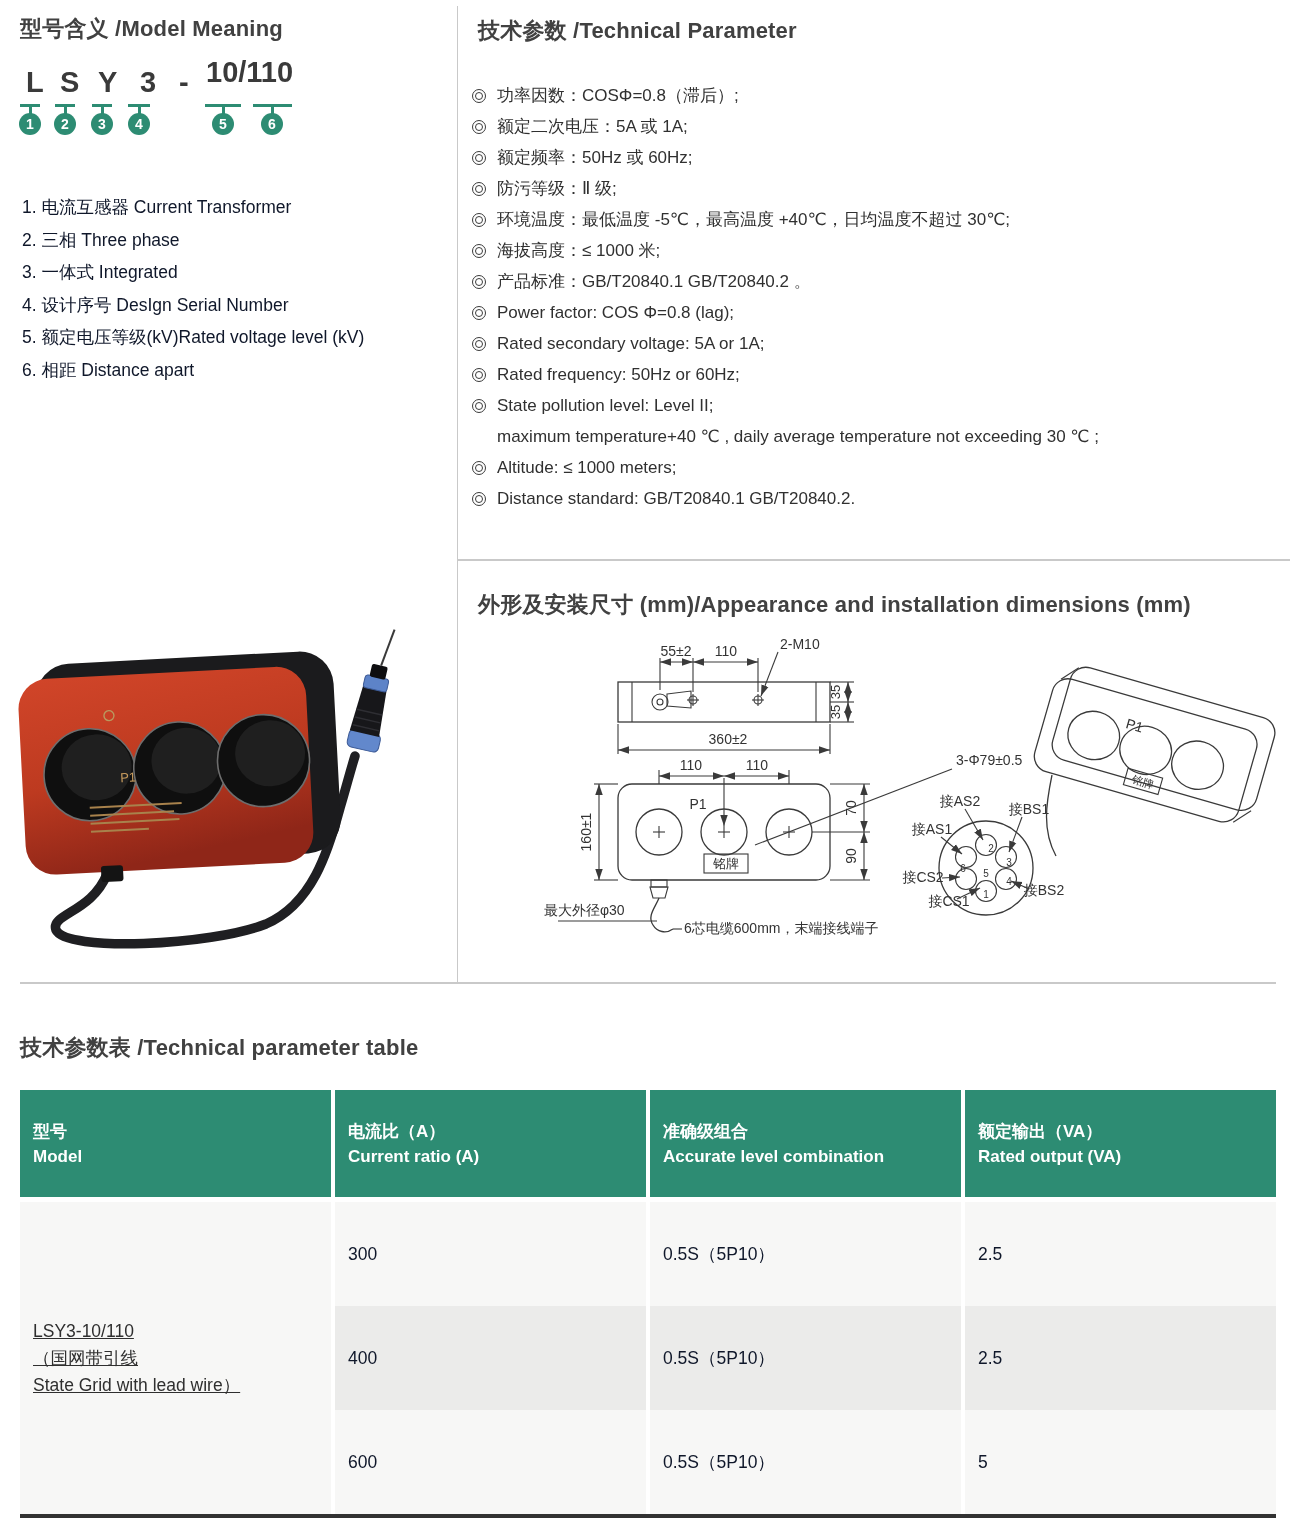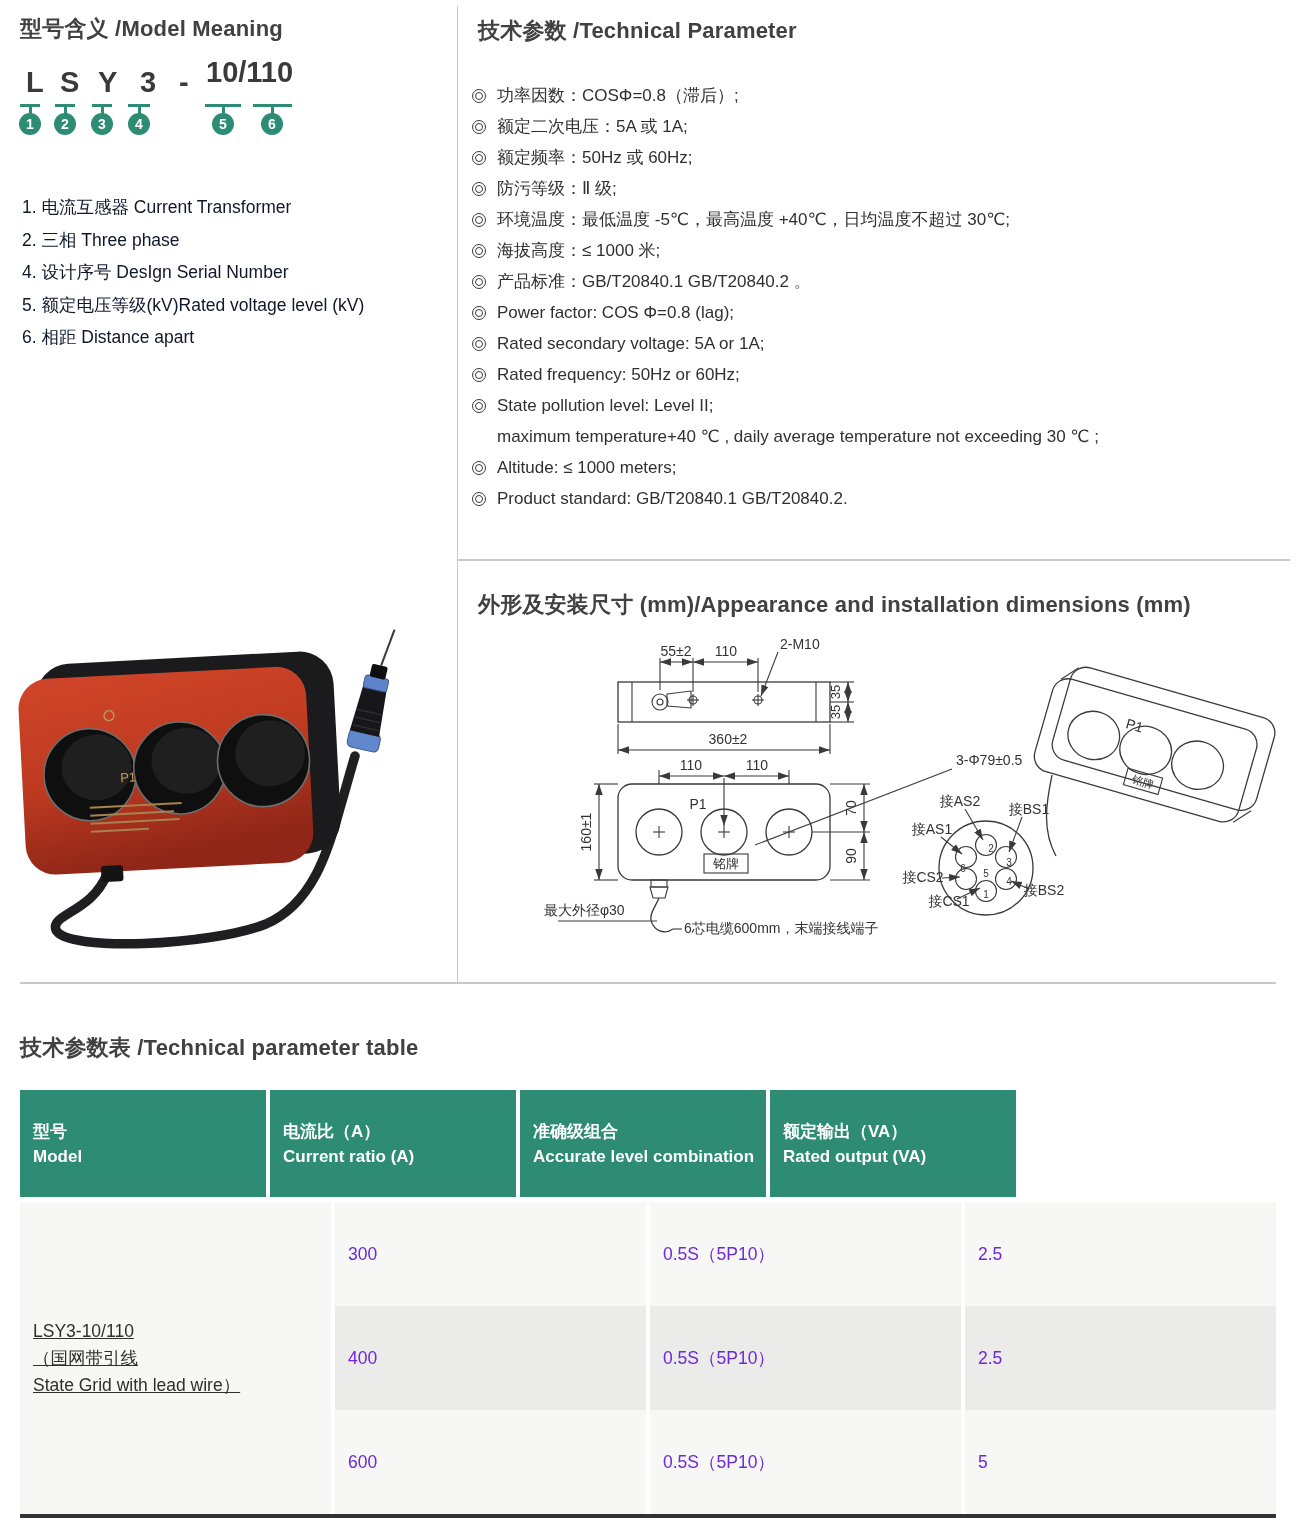--- a/index.html
+++ b/index.html
@@ -22,21 +22,21 @@
   .bullet::after{content:"";position:absolute;inset:2px;border:1.6px solid #3a3a3a;border-radius:50%;}
   .ptext{font-size:17px;color:#303030;}
   .prow.cont .bullet{visibility:hidden;}
   
   .vline{width:1px;background:#c9c9c9;}
   .hline{height:2px;background:#c9c9c9;}
   
   .tgrid{display:grid;grid-template-columns:1fr 1fr 1fr 1fr;column-gap:4px;}
   .th{background:#2d8c73;color:#ffffff;padding-left:13px;display:flex;flex-direction:column;
       justify-content:center;font-size:17px;font-weight:bold;line-height:25px;white-space:nowrap;}
-  .td{padding-left:13px;display:flex;align-items:center;font-size:17.5px;color:#6d28d9;}
+  .td{padding-left:13px;display:flex;align-items:center;font-size:17.5px;color:#0f172a;}
   .r0{background:#f7f7f6;} .r1{background:#ebebea;}
   .model-cell{background:#f7f7f6;display:flex;flex-direction:column;justify-content:center;
               padding-left:13px;font-size:17.5px;line-height:27px;color:#2f2f2f;white-space:nowrap;}
   
   svg{font-family:"Liberation Sans","DejaVu Sans",sans-serif;}
   .dl{stroke:#3a3a3a;stroke-width:1.3;fill:none;}
   .dlt{stroke:#3a3a3a;stroke-width:1.1;fill:none;}
   .dt{font-size:14px;fill:#333333;}
   .dts{font-size:13px;fill:#333333;}
   .mid{text-anchor:middle;}
@@ -77,20 +77,21 @@
   <div class="abs mk-circ" style="left:212px;">5</div>
 
   <div class="abs mk-bar" style="left:253px;width:39px;"></div>
   <div class="abs mk-stem" style="left:271px;"></div>
   <div class="abs mk-circ" style="left:261px;">6</div>
 </div>
 
 <div class="abs mlist" style="left:22px;top:191px;">
   <div>1. 电流互感器 Current Transformer</div>
   <div>2. 三相 Three phase</div>
+  <div>3. 一体式 Integrated</div>
   <div>4. 设计序号 DesIgn Serial Number</div>
   <div>5. 额定电压等级(kV)Rated voltage level (kV)</div>
   <div>6. 相距 Distance apart</div>
 </div>
 
 <svg class="abs" style="left:10px;top:622px;" width="430" height="345" viewBox="0 0 430 345">
   <defs>
     <linearGradient id="redGrad" x1="0" y1="0" x2="0.25" y2="1">
       <stop offset="0" stop-color="#d14529"></stop>
       <stop offset="0.55" stop-color="#bd3a20"></stop>
@@ -184,21 +185,21 @@
   <div class="prow cont">
       <span class="bullet"></span>
       <span class="ptext">maximum temperature+40 ℃ , daily average temperature not exceeding 30 ℃ ;</span>
     </div>
   <div class="prow">
       <span class="bullet"></span>
       <span class="ptext">Altitude: ≤ 1000 meters;</span>
     </div>
   <div class="prow">
       <span class="bullet"></span>
-      <span class="ptext">Product standard: GB/T20840.1 GB/T20840.2.</span>
+      <span class="ptext">Distance standard: GB/T20840.1 GB/T20840.2.</span>
     </div>
 </div>
 
 <div class="abs hline" style="left:458px;top:559px;width:832px;"></div>
 
 <div class="abs sec-title" style="left:478px;top:590px;">外形及安装尺寸 (mm)/Appearance and installation dimensions (mm)</div>
 
 <svg class="abs" style="left:460px;top:628px;" width="840" height="352" viewBox="0 0 840 352">
   <defs>
     <marker id="arr" markerWidth="11" markerHeight="8" refX="10" refY="4" orient="auto-start-reverse">
@@ -326,21 +327,21 @@
       <text x="112" y="83" font-size="11" fill="#333" class="mid">铭牌</text>
     </g>
     <path d="M592,147 C586,176 582,202 596,228" class="dl" stroke-width="6"></path>
   </g>
 </svg>
 
 <div class="abs hline" style="left:20px;top:982px;width:1256px;"></div>
 
 <div class="abs sec-title" style="left:20px;top:1033px;">技术参数表 /Technical parameter table</div>
 
-<div class="abs tgrid" style="left:20px;top:1090px;width:996px;height:107px;grid-template-rows:107px;">
+<div class="abs tgrid" style="left:20px;top:1090px;width:1256px;height:107px;grid-template-rows:107px;">
   <div class="th">
     <div>型号</div>
     <div>Model</div>
   </div>
   <div class="th">
     <div>电流比（A）</div>
     <div>Current ratio (A)</div>
   </div>
   <div class="th">
     <div>准确级组合</div>

